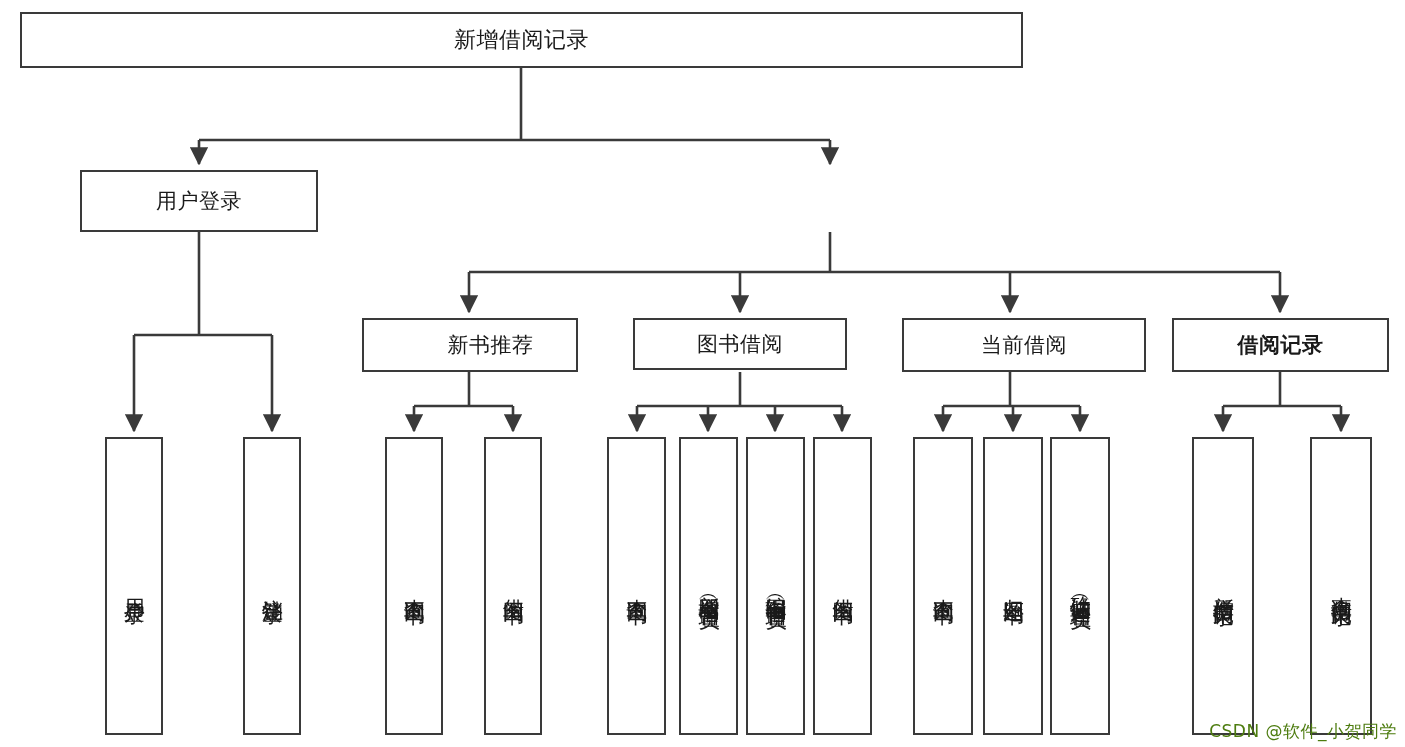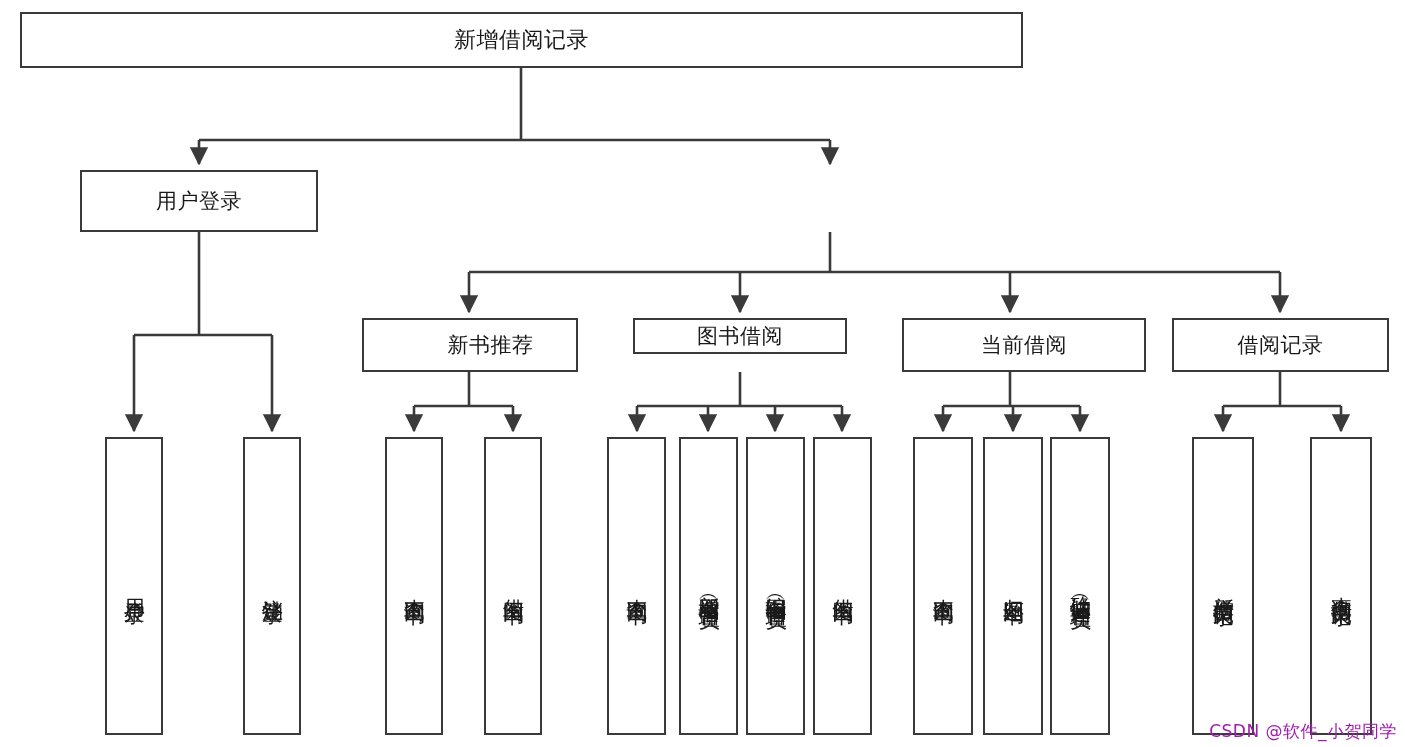--- a/index.html
+++ b/index.html
@@ -68,21 +68,21 @@
   }
   .v-node.v-tall .node-label {
     align-items: flex-start;
     padding-top: 2px;
   }
   .watermark {
     position: absolute;
     right: 8px;
     bottom: 4px;
     font-size: 17px;
-    color: #a21caf;
+    color: #4d7c0f;
     white-space: nowrap;
     letter-spacing: 0.5px;
   }
 </style>
 </head>
 <body>
 
 <div id="canvas">
 
   <svg class="wires" viewBox="0 0 1405 747">
@@ -139,27 +139,27 @@
     <span class="node-label">新增借阅记录</span>
   </div>
 
   <div class="node h-node" style="left:80px; top:170px; width:238px; height:62px;">
     <span class="node-label">用户登录</span>
   </div>
 
   <div class="node h-node" style="left:362px; top:318px; width:216px; height:54px;padding-left:41px;">
     <span class="node-label">新书推荐</span>
   </div>
-  <div class="node h-node" style="left:633px; top:318px; width:214px; height:36px;">
+  <div class="node h-node" style="left:633px; top:318px; width:214px; height:52px;">
     <span class="node-label">图书借阅</span>
   </div>
   <div class="node h-node" style="left:902px; top:318px; width:244px; height:54px;">
     <span class="node-label">当前借阅</span>
   </div>
-  <div class="node h-node" style="left:1172px; top:318px; width:217px; height:54px;">
+  <div class="node h-node" style="left:1172px; top:318px; width:217px; height:54px;font-weight:bold;">
     <span class="node-label">借阅记录</span>
   </div>
 
   <div class="node v-node" style="left:105px; top:437px; width:58px; height:298px;">
     <span class="node-label">用户登录</span>
   </div>
   <div class="node v-node" style="left:243px; top:437px; width:58px; height:298px;">
     <span class="node-label">注销登录</span>
   </div>
 

